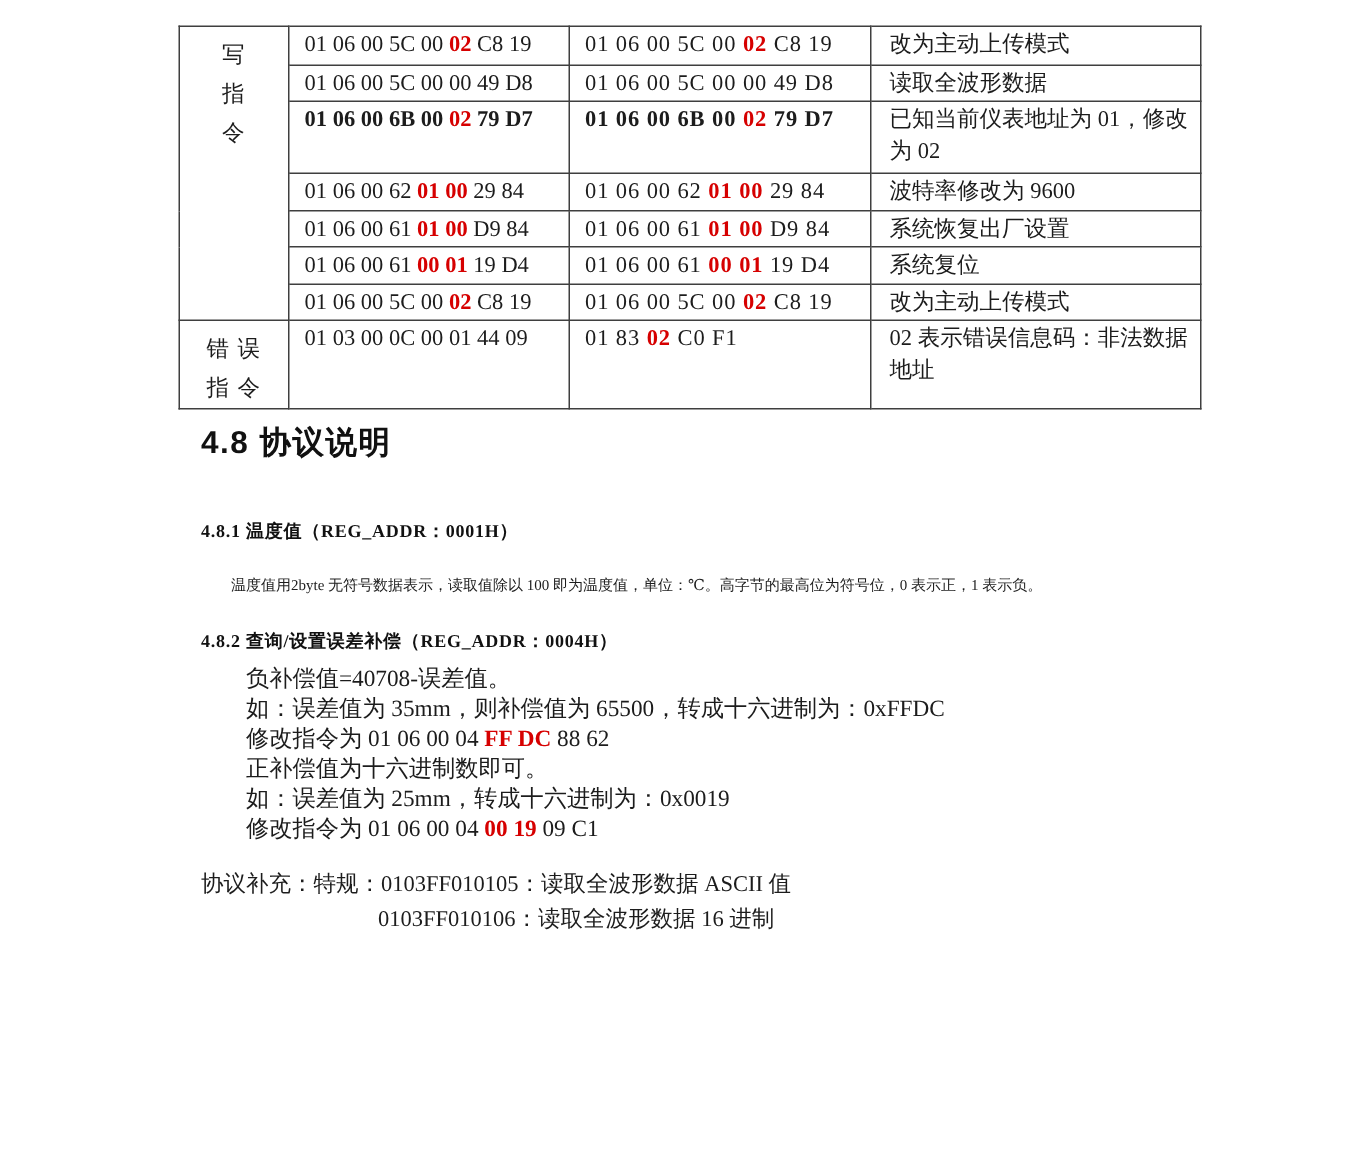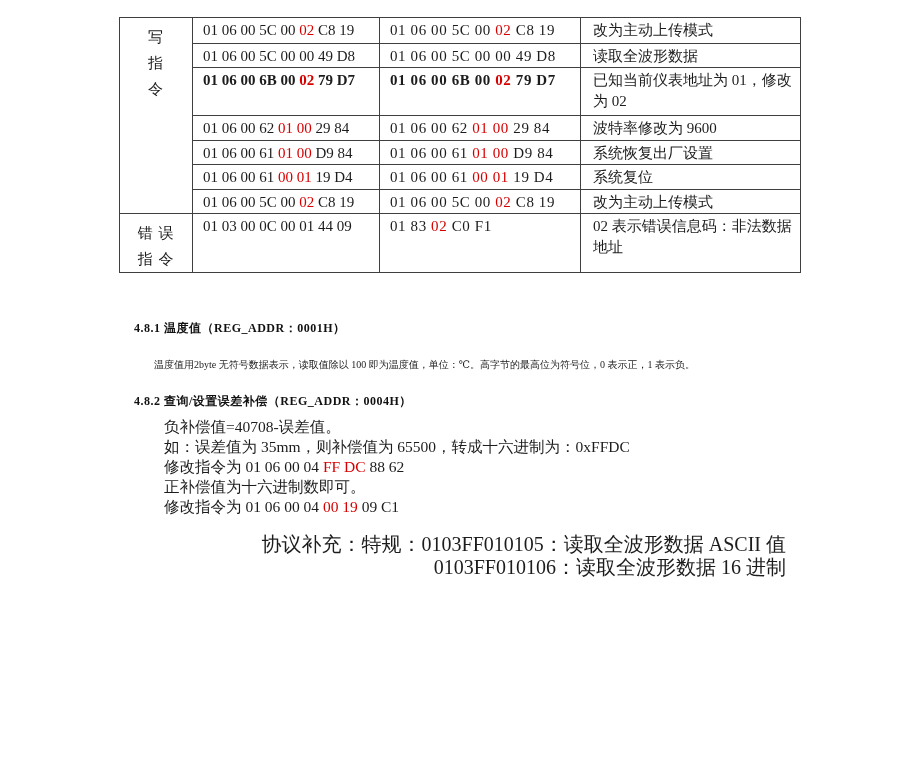--- a/index.html
+++ b/index.html
@@ -11,35 +11,35 @@
   .page{position:relative;width:912px;height:778px;background:var(--bg);overflow:hidden;}
 
   
   .cmd-table{position:absolute;left:119px;top:17px;width:681px;border-collapse:collapse;table-layout:fixed;}
   .cmd-table td{border:1px solid var(--border);vertical-align:top;font-size:15px;line-height:21px;}
   .label-cell{text-align:center;padding-top:6px;font-size:16px;letter-spacing:1px;}
   .label-cell div{line-height:26px;}
   .hex-cell{padding:2px 2px 0 10px;white-space:nowrap;font-size:15.5px;}
   .hex-recv{letter-spacing:0.6px;}
   .bold{font-weight:bold;}
-  .red{color:var(--red);}
+  .red{color:var(--red);font-weight:bold;}
   .desc-cell{padding:2px 6px 0 12px;font-size:15px;line-height:23px;}
 
   
   .content{position:absolute;left:134px;top:283px;width:652px;}
   h2{font-family:"Liberation Sans","DejaVu Sans",sans-serif;font-size:21px;line-height:26px;font-weight:bold;color:#111;letter-spacing:1px;}
   h3{font-size:12px;line-height:24px;font-weight:bold;color:#111;letter-spacing:0.5px;}
   .h3-1{margin-top:33px;}
   .h3-2{margin-top:13px;}
   .body-p{font-size:10px;line-height:23px;margin-top:13px;text-align:justify;}
   .indent{text-indent:2em;}
   .doc-link{color:var(--link);text-decoration:underline;text-underline-offset:3px;cursor:pointer;}
   .examples{margin-top:4px;}
   .example-line{font-size:15.5px;line-height:20px;padding-left:30px;white-space:nowrap;}
-  .supplement{margin-top:16px;font-size:20px;line-height:23px;text-align:right;}
+  .supplement{margin-top:16px;font-size:15px;line-height:23px;}
   .supp-line2{padding-left:118px;}
 </style>
 </head>
 <body>
 
 <div class="page">
 
   <table class="cmd-table">
     <colgroup>
       <col style="width:73px">
@@ -94,31 +94,33 @@
             <div>指 令</div>
           </td>
           <td class="hex-cell"><span>01 03 00 0C 00 01 44 09</span></td>
           <td class="hex-cell hex-recv"><span>01 83 </span><span class="red">02</span><span> C0 F1</span></td>
           <td class="desc-cell">02 表示错误信息码：非法数据地址</td>
         </tr>
       </tbody>
   </table>
 
   <div class="content">
+    <h2>4.8 协议说明</h2>
 
     <h3 class="h3-1">4.8.1 温度值（REG_ADDR：0001H）</h3>
     <p class="body-p indent">温度值用2byte 无符号数据表示，读取值除以 100 即为温度值，单位：℃。高字节的最高位为符号位，0 表示正，1 表示负。</p>
 
     <h3 class="h3-2">4.8.2 查询/设置误差补偿（REG_ADDR：0004H）</h3>
 
     <div class="examples">
         <div class="example-line"><span>负补偿值=40708-误差值。</span></div>
         <div class="example-line"><span>如：误差值为 35mm，则补偿值为 65500，转成十六进制为：0xFFDC</span></div>
         <div class="example-line"><span>修改指令为 01 06 00 04 </span><span class="red">FF DC</span><span> 88 62</span></div>
         <div class="example-line"><span>正补偿值为十六进制数即可。</span></div>
+        <div class="example-line"><span>如：误差值为 25mm，转成十六进制为：0x0019</span></div>
         <div class="example-line"><span>修改指令为 01 06 00 04 </span><span class="red">00 19</span><span> 09 C1</span></div>
       </div>
 
     <div class="supplement">
       <div><span>协议补充：特规：</span><span>0103FF010105：读取全波形数据 ASCII 值</span></div>
       <div class="supp-line2">0103FF010106：读取全波形数据 16 进制</div>
     </div>
   </div>
 
 </div>

